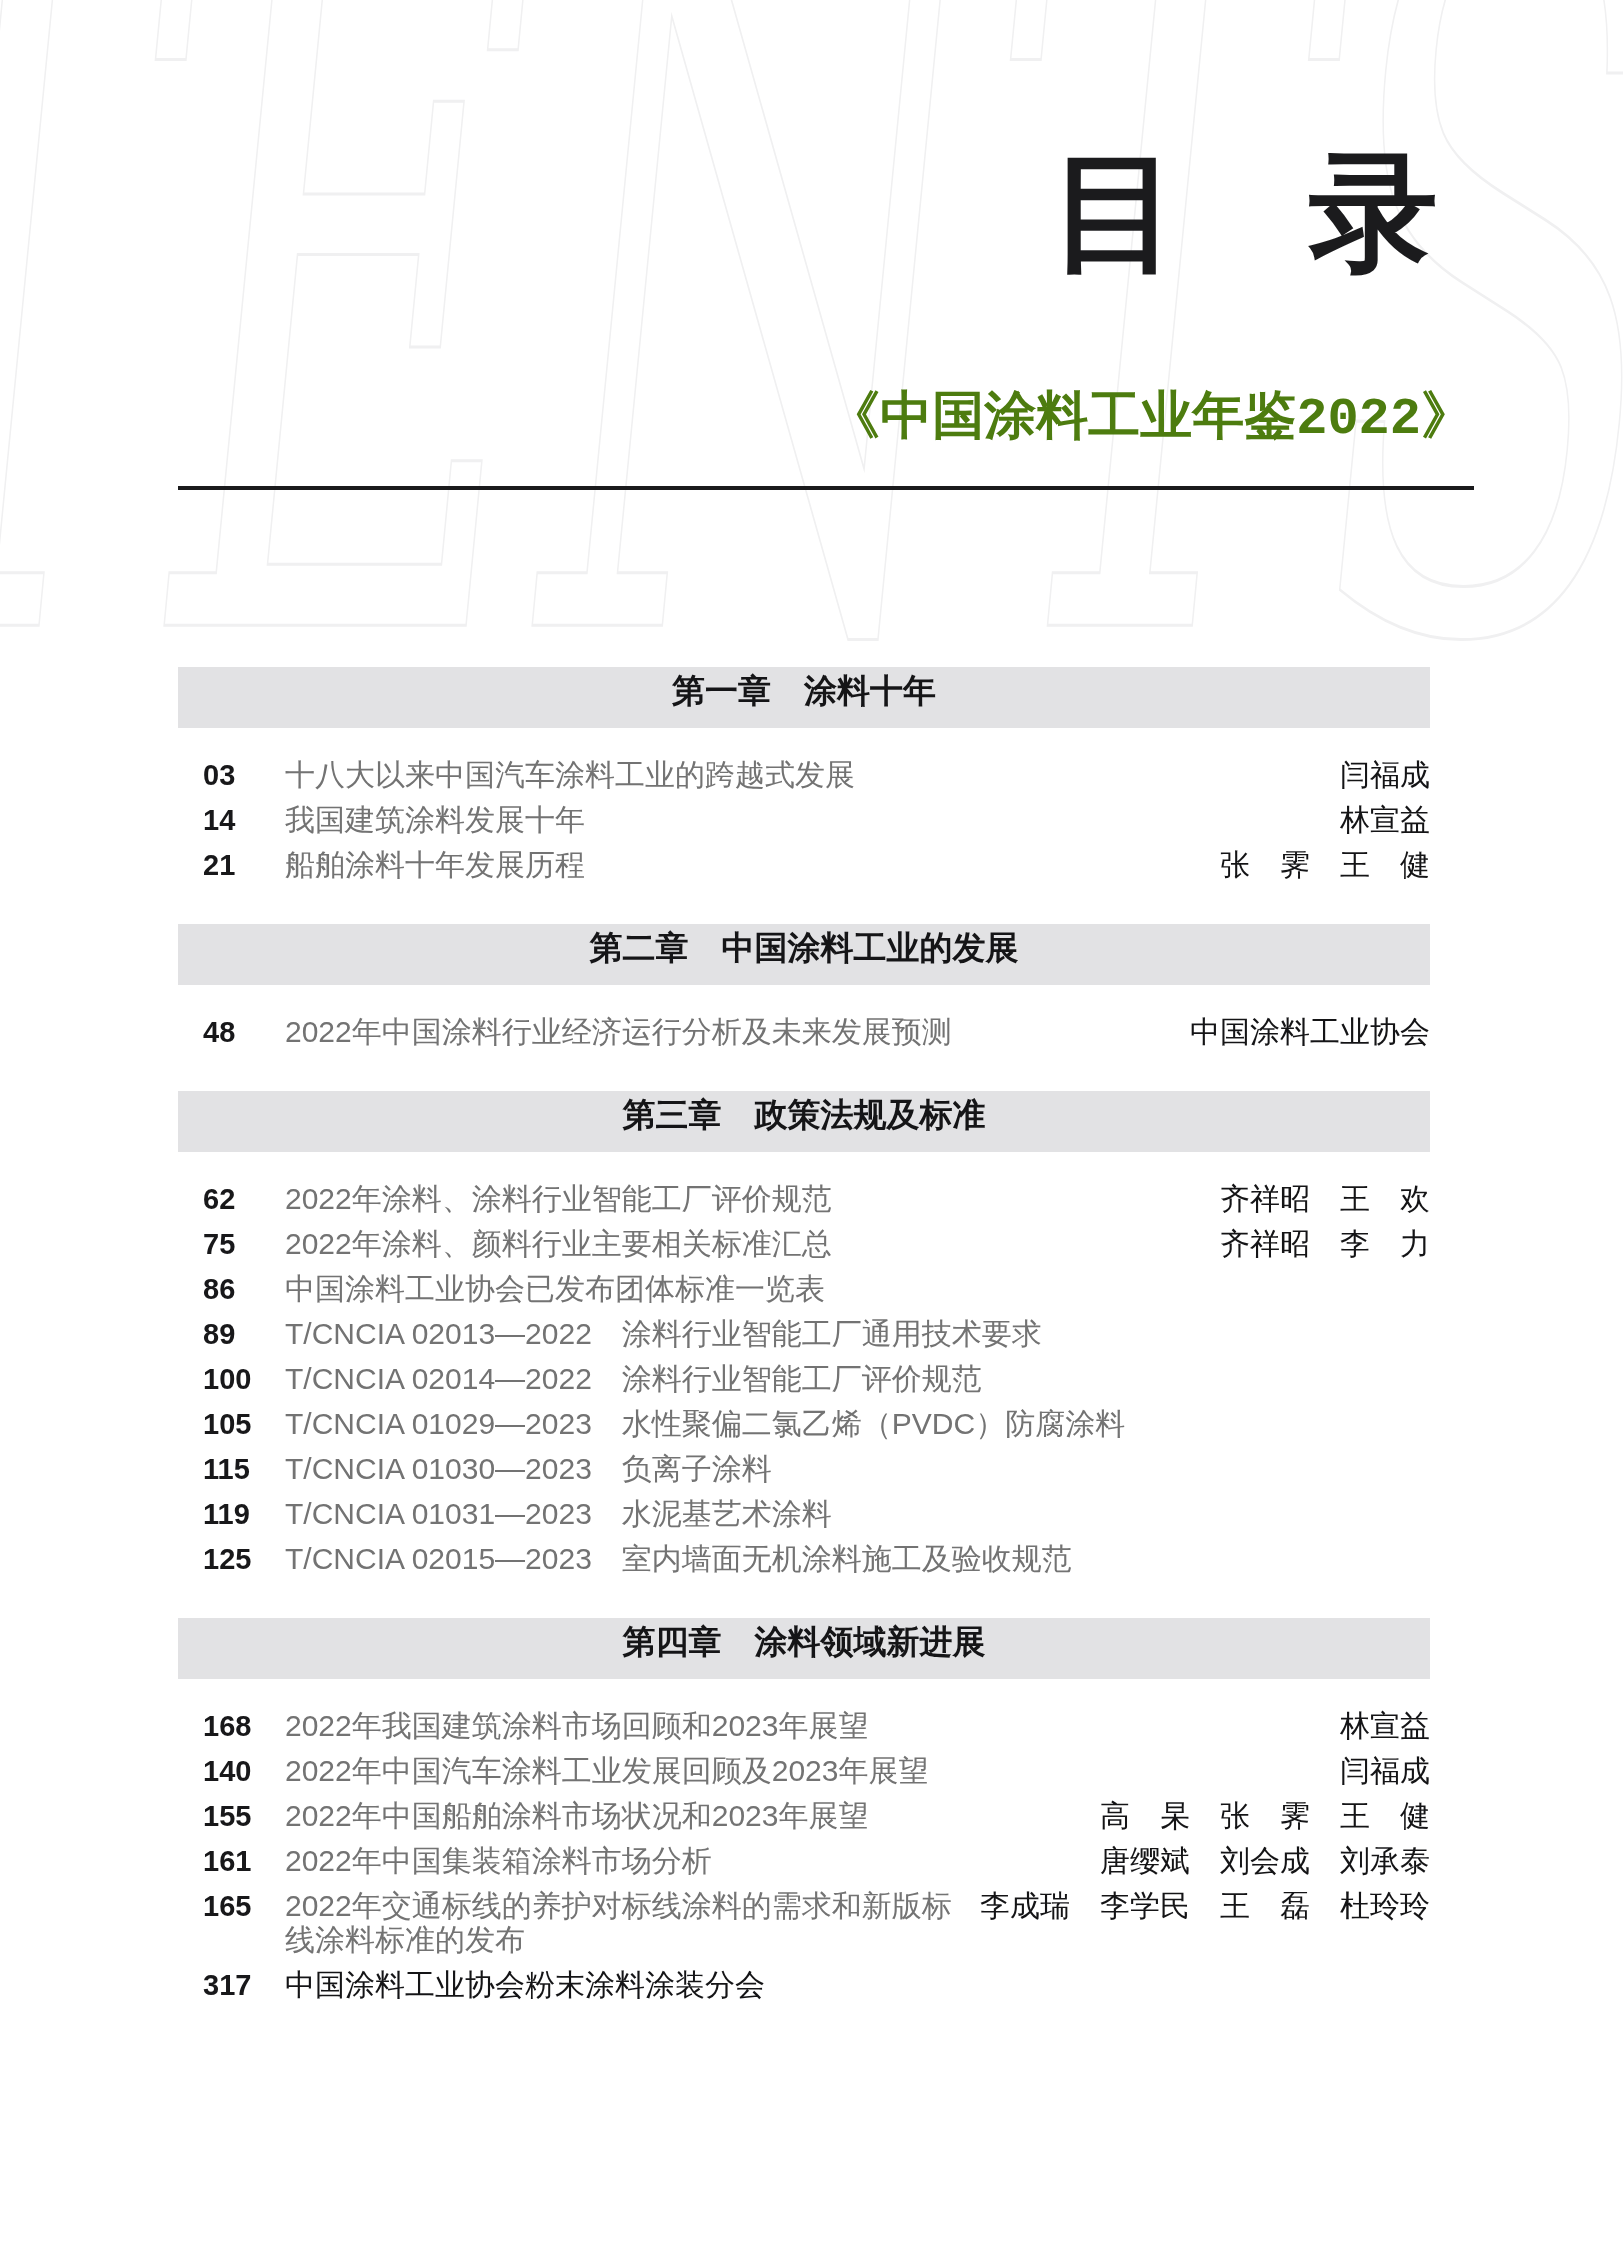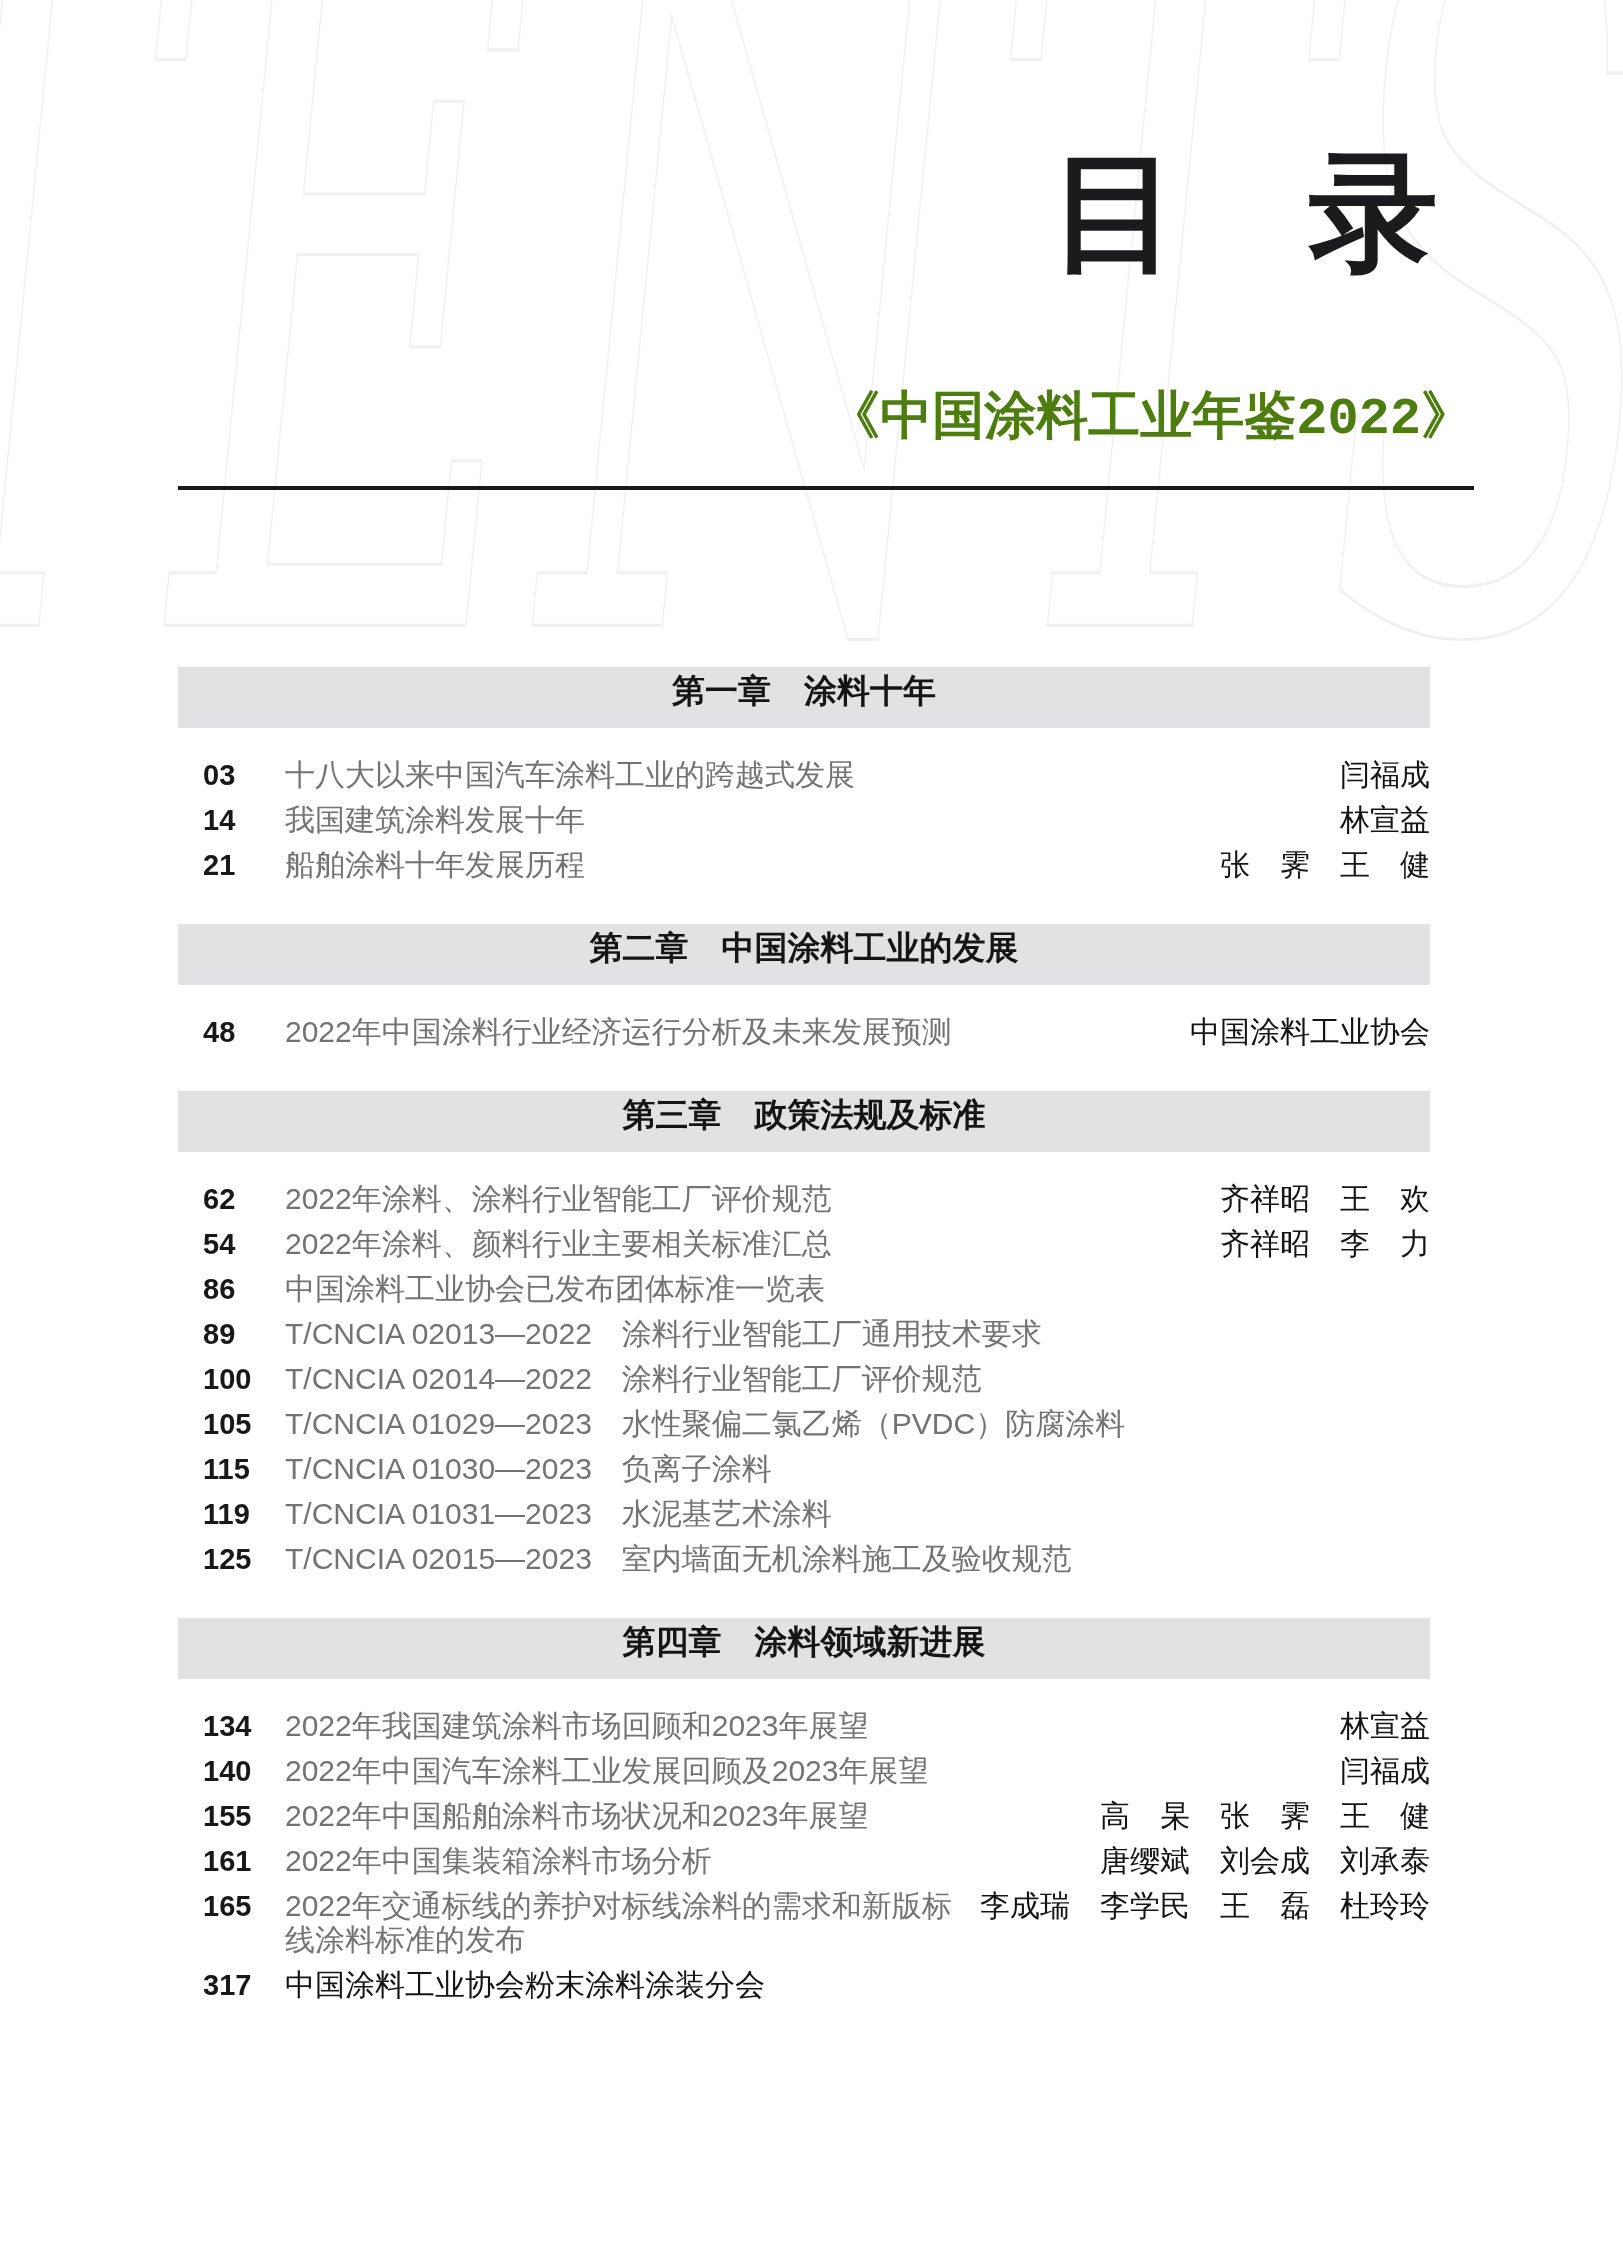--- a/index.html
+++ b/index.html
@@ -163,21 +163,21 @@
 
     <div class="chapter">
       <div class="chapter-bar">第三章　政策法规及标准</div>
       <div class="entries">
         <div class="entry">
           <span class="entry-num">62</span>
           <span class="entry-title">2022年涂料、涂料行业智能工厂评价规范</span>
           <span class="entry-authors">齐祥昭　王　欢</span>
         </div>
         <div class="entry">
-          <span class="entry-num">54</span>
+          <span class="entry-num">75</span>
           <span class="entry-title">2022年涂料、颜料行业主要相关标准汇总</span>
           <span class="entry-authors">齐祥昭　李　力</span>
         </div>
         <div class="entry">
           <span class="entry-num">86</span>
           <span class="entry-title">中国涂料工业协会已发布团体标准一览表</span>
           <span class="entry-authors"></span>
         </div>
         <div class="entry">
           <span class="entry-num">89</span>
@@ -209,21 +209,21 @@
           <span class="entry-title">T/CNCIA 02015—2023　室内墙面无机涂料施工及验收规范</span>
           <span class="entry-authors"></span>
         </div>
       </div>
     </div>
 
     <div class="chapter">
       <div class="chapter-bar">第四章　涂料领域新进展</div>
       <div class="entries">
         <div class="entry">
-          <span class="entry-num">134</span>
+          <span class="entry-num">168</span>
           <span class="entry-title">2022年我国建筑涂料市场回顾和2023年展望</span>
           <span class="entry-authors">林宣益</span>
         </div>
         <div class="entry">
           <span class="entry-num">140</span>
           <span class="entry-title">2022年中国汽车涂料工业发展回顾及2023年展望</span>
           <span class="entry-authors">闫福成</span>
         </div>
         <div class="entry">
           <span class="entry-num">155</span>

